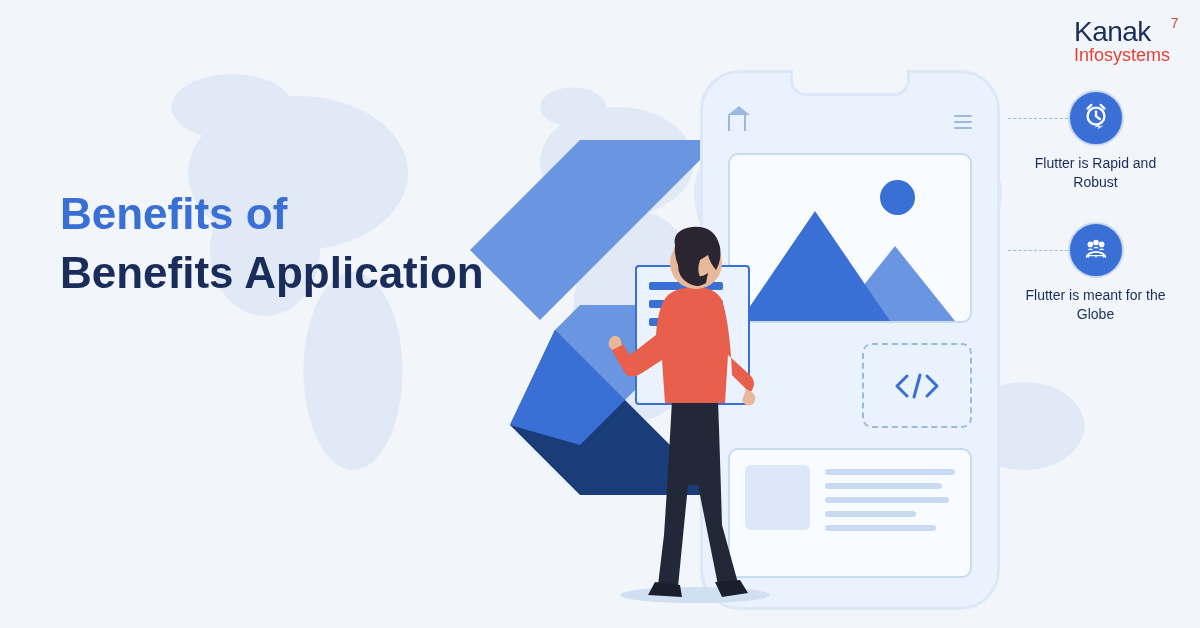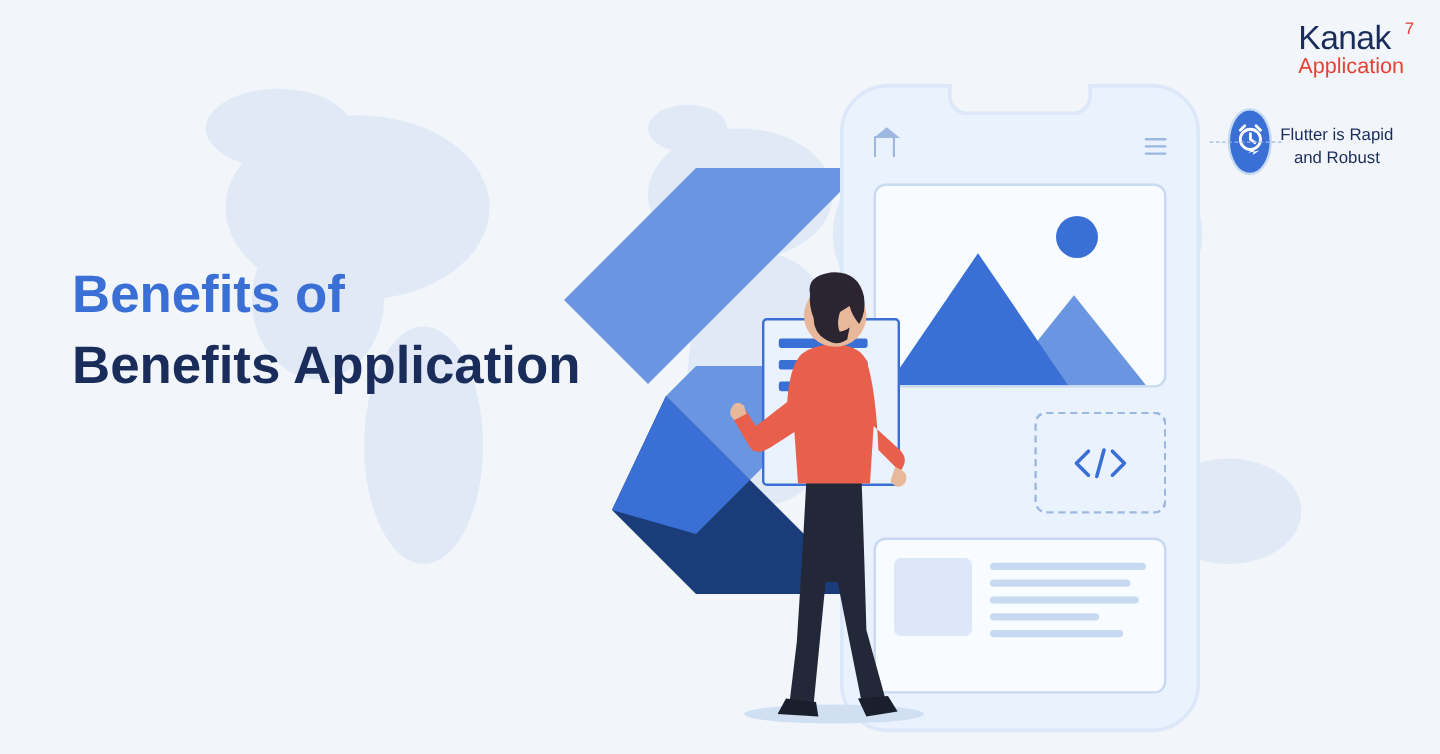--- a/index.html
+++ b/index.html
@@ -2,21 +2,21 @@
 <html><head>
 <meta charset="utf-8">
 <style>
 *{margin:0;padding:0;box-sizing:border-box}
 body{width:1200px;height:628px;background:#f2f6fb;font-family:-apple-system,BlinkMacSystemFont,'Segoe UI',Arial,sans-serif;position:relative;overflow:hidden}
 .world-map{position:absolute;top:30px;left:100px;width:1100px;height:550px;opacity:0.12;z-index:0}
 .logo{position:absolute;top:18px;right:30px;text-align:left;z-index:10}
 .logo-top{font-size:28px;font-weight:400;color:#1a2d5a;letter-spacing:-0.5px;line-height:1;position:relative}
 .logo-accent{color:#e34234;font-size:14px;position:absolute;top:-2px;right:-8px}
 .logo-bottom{font-size:18px;font-weight:500;color:#e34234;letter-spacing:0px;line-height:1.1}
-.headline{position:absolute;left:60px;top:216px;z-index:5}
+.headline{position:absolute;left:60px;top:184px;z-index:5}
 .headline h1{font-size:44px;font-weight:700;line-height:1.35;color:#1a2d5a}
 .headline .accent{color:#3a6fd6}
 .flutter-logo{position:absolute;left:430px;top:140px;z-index:1}
 .phone{position:absolute;left:700px;top:70px;width:300px;height:540px;background:#eaf2fd;border:3px solid #dce8f9;border-radius:40px;z-index:2}
 .notch{position:absolute;top:-3px;left:50%;transform:translateX(-50%);width:120px;height:26px;background:#f2f6fb;border:3px solid #dce8f9;border-top:none;border-radius:0 0 16px 16px}
 .phone-bar{position:absolute;top:40px;left:25px;right:25px;display:flex;justify-content:space-between;align-items:center}
 .home-icon{width:18px;height:18px;border:2px solid #9db8e0;border-bottom:none;border-radius:3px 3px 0 0;position:relative}
 .home-icon::before{content:'';position:absolute;top:-9px;left:-2px;width:0;height:0;border-left:11px solid transparent;border-right:11px solid transparent;border-bottom:9px solid #9db8e0}
 .burger{display:flex;flex-direction:column;gap:4px}
 .burger span{width:18px;height:2px;background:#9db8e0;border-radius:1px}
@@ -35,21 +35,21 @@
 .content-lines span:nth-child(3){width:95%}
 .content-lines span:nth-child(4){width:70%}
 .content-lines span:nth-child(5){width:85%}
 .person{position:absolute;left:600px;top:225px;z-index:4}
 .held-card{position:absolute;left:635px;top:265px;width:115px;height:140px;background:#eaf2fd;border:2px solid #3a6fd6;border-radius:4px;z-index:3;padding:15px 12px}
 .held-card span{display:block;height:8px;background:#3a6fd6;border-radius:2px;margin-bottom:10px}
 .held-card span:nth-child(1){width:85%}
 .held-card span:nth-child(2){width:85%}
 .held-card span:nth-child(3){width:60%}
 .benefits{position:absolute;right:32px;top:90px;width:145px;z-index:6}
-.benefit{display:flex;flex-direction:row;align-items:center;margin-bottom:30px;position:relative}
+.benefit{display:flex;flex-direction:column;align-items:center;margin-bottom:30px;position:relative}
 .benefit .connector{position:absolute;right:100px;top:28px;width:60px;border-top:1.5px dashed #9db8e0}
 .benefit-icon{width:56px;height:56px;border-radius:50%;background:#3a6fd6;border:2.5px solid #c8daf2;display:flex;align-items:center;justify-content:center;margin-bottom:8px}
 .benefit-icon svg{width:30px;height:30px;fill:#fff}
 .benefit-label{font-size:14px;color:#1a2d5a;text-align:center;line-height:1.35;font-weight:400}
 </style>
 </head>
 <body>
 
 <svg class="world-map" viewBox="0 0 1000 500">
   <g fill="#6a95e0">
@@ -61,21 +61,21 @@
     <ellipse cx="680" cy="150" rx="140" ry="95"></ellipse>
     <ellipse cx="650" cy="240" rx="50" ry="50"></ellipse>
     <ellipse cx="840" cy="360" rx="55" ry="40"></ellipse>
     <ellipse cx="430" cy="70" rx="30" ry="18"></ellipse>
     <ellipse cx="120" cy="70" rx="55" ry="30"></ellipse>
   </g>
 </svg>
 
 <div class="logo">
   <div class="logo-top"><span>Kanak</span><span class="logo-accent">7</span></div>
-  <div class="logo-bottom">Application</div>
+  <div class="logo-bottom">Infosystems</div>
 </div>
 
 <div class="headline">
   <h1>
     <span class="accent">Benefits of</span><br>
     <span>Benefits Application</span><br>
   </h1>
 </div>
 
 <svg class="flutter-logo" width="290" height="360" viewBox="0 0 290 360">
@@ -144,13 +144,27 @@
     <div class="benefit-icon">
       <svg viewBox="0 0 32 32">
           <circle cx="16" cy="14" r="9" fill="none" stroke="#fff" stroke-width="2.5"></circle>
           <path d="M16 9v5l4 3" stroke="#fff" stroke-width="2.5" fill="none" stroke-linecap="round"></path>
           <path d="M11 2l-4 4M21 2l4 4" stroke="#fff" stroke-width="2.5" stroke-linecap="round"></path>
           <path d="M14 26l6-4-2 6 6-4" fill="#fff"></path>
         </svg>
     </div>
     <div class="benefit-label">Flutter is Rapid and Robust</div>
   </div>
+  <div class="benefit">
+    <div class="connector"></div>
+    <div class="benefit-icon">
+      <svg viewBox="0 0 32 32">
+          <path d="M6 24 a10 6 0 0 1 20 0" fill="none" stroke="#fff" stroke-width="2"></path>
+          <path d="M8 24 v-2 M16 24 v-2 M24 24 v-2 M6 22 h20" stroke="#fff" stroke-width="1.5"></path>
+          <circle cx="10" cy="10" r="3" fill="#fff"></circle>
+          <circle cx="16" cy="8" r="3" fill="#fff"></circle>
+          <circle cx="22" cy="10" r="3" fill="#fff"></circle>
+          <path d="M7 16 q3-3 6 0 M13 14 q3-3 6 0 M19 16 q3-3 6 0" fill="#fff"></path>
+        </svg>
+    </div>
+    <div class="benefit-label">Flutter is meant for the Globe</div>
+  </div>
 </div>
 
 </body></html>

